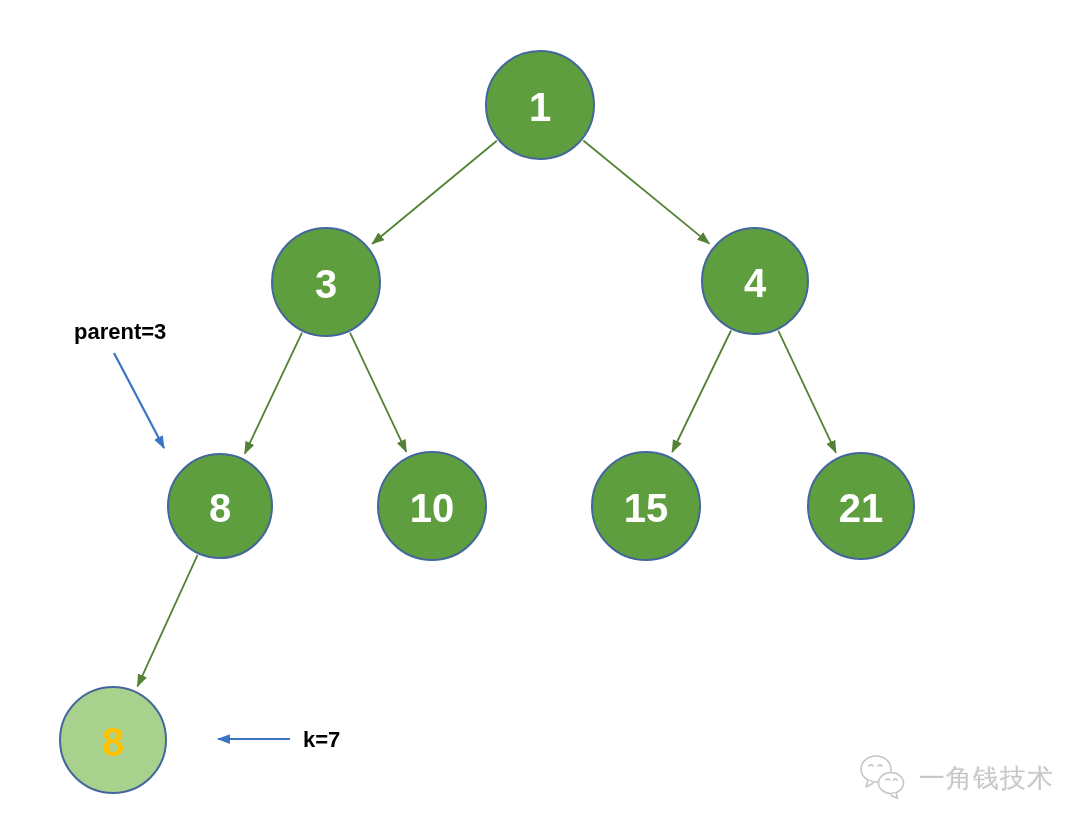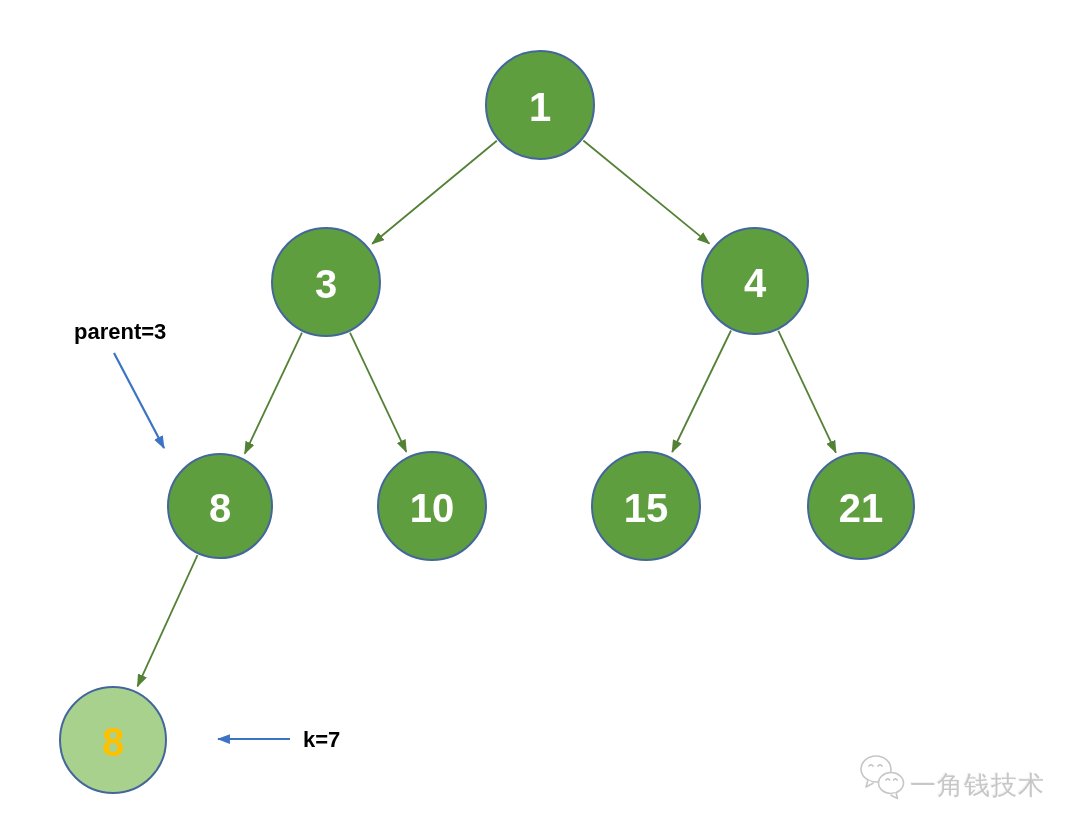--- a/index.html
+++ b/index.html
@@ -41,21 +41,22 @@
     font-size: 40px;
     font-weight: bold;
     text-anchor: middle;
     dominant-baseline: central;
   }
   .watermark {
     position: absolute;
     left: 858px;
     top: 753px;
     display: flex;
-    align-items: flex-end;
+    align-items: center;
+    gap: 9px;
     user-select: none;
   }
   .watermark-text {
     font-family: "Liberation Sans", sans-serif;
     font-size: 26px;
     letter-spacing: 1px;
     color: #c7c7c7;
     text-shadow: 1px 1px 0 #ffffff, -1px -1px 0 #f2f2f2;
     white-space: nowrap;
   }

